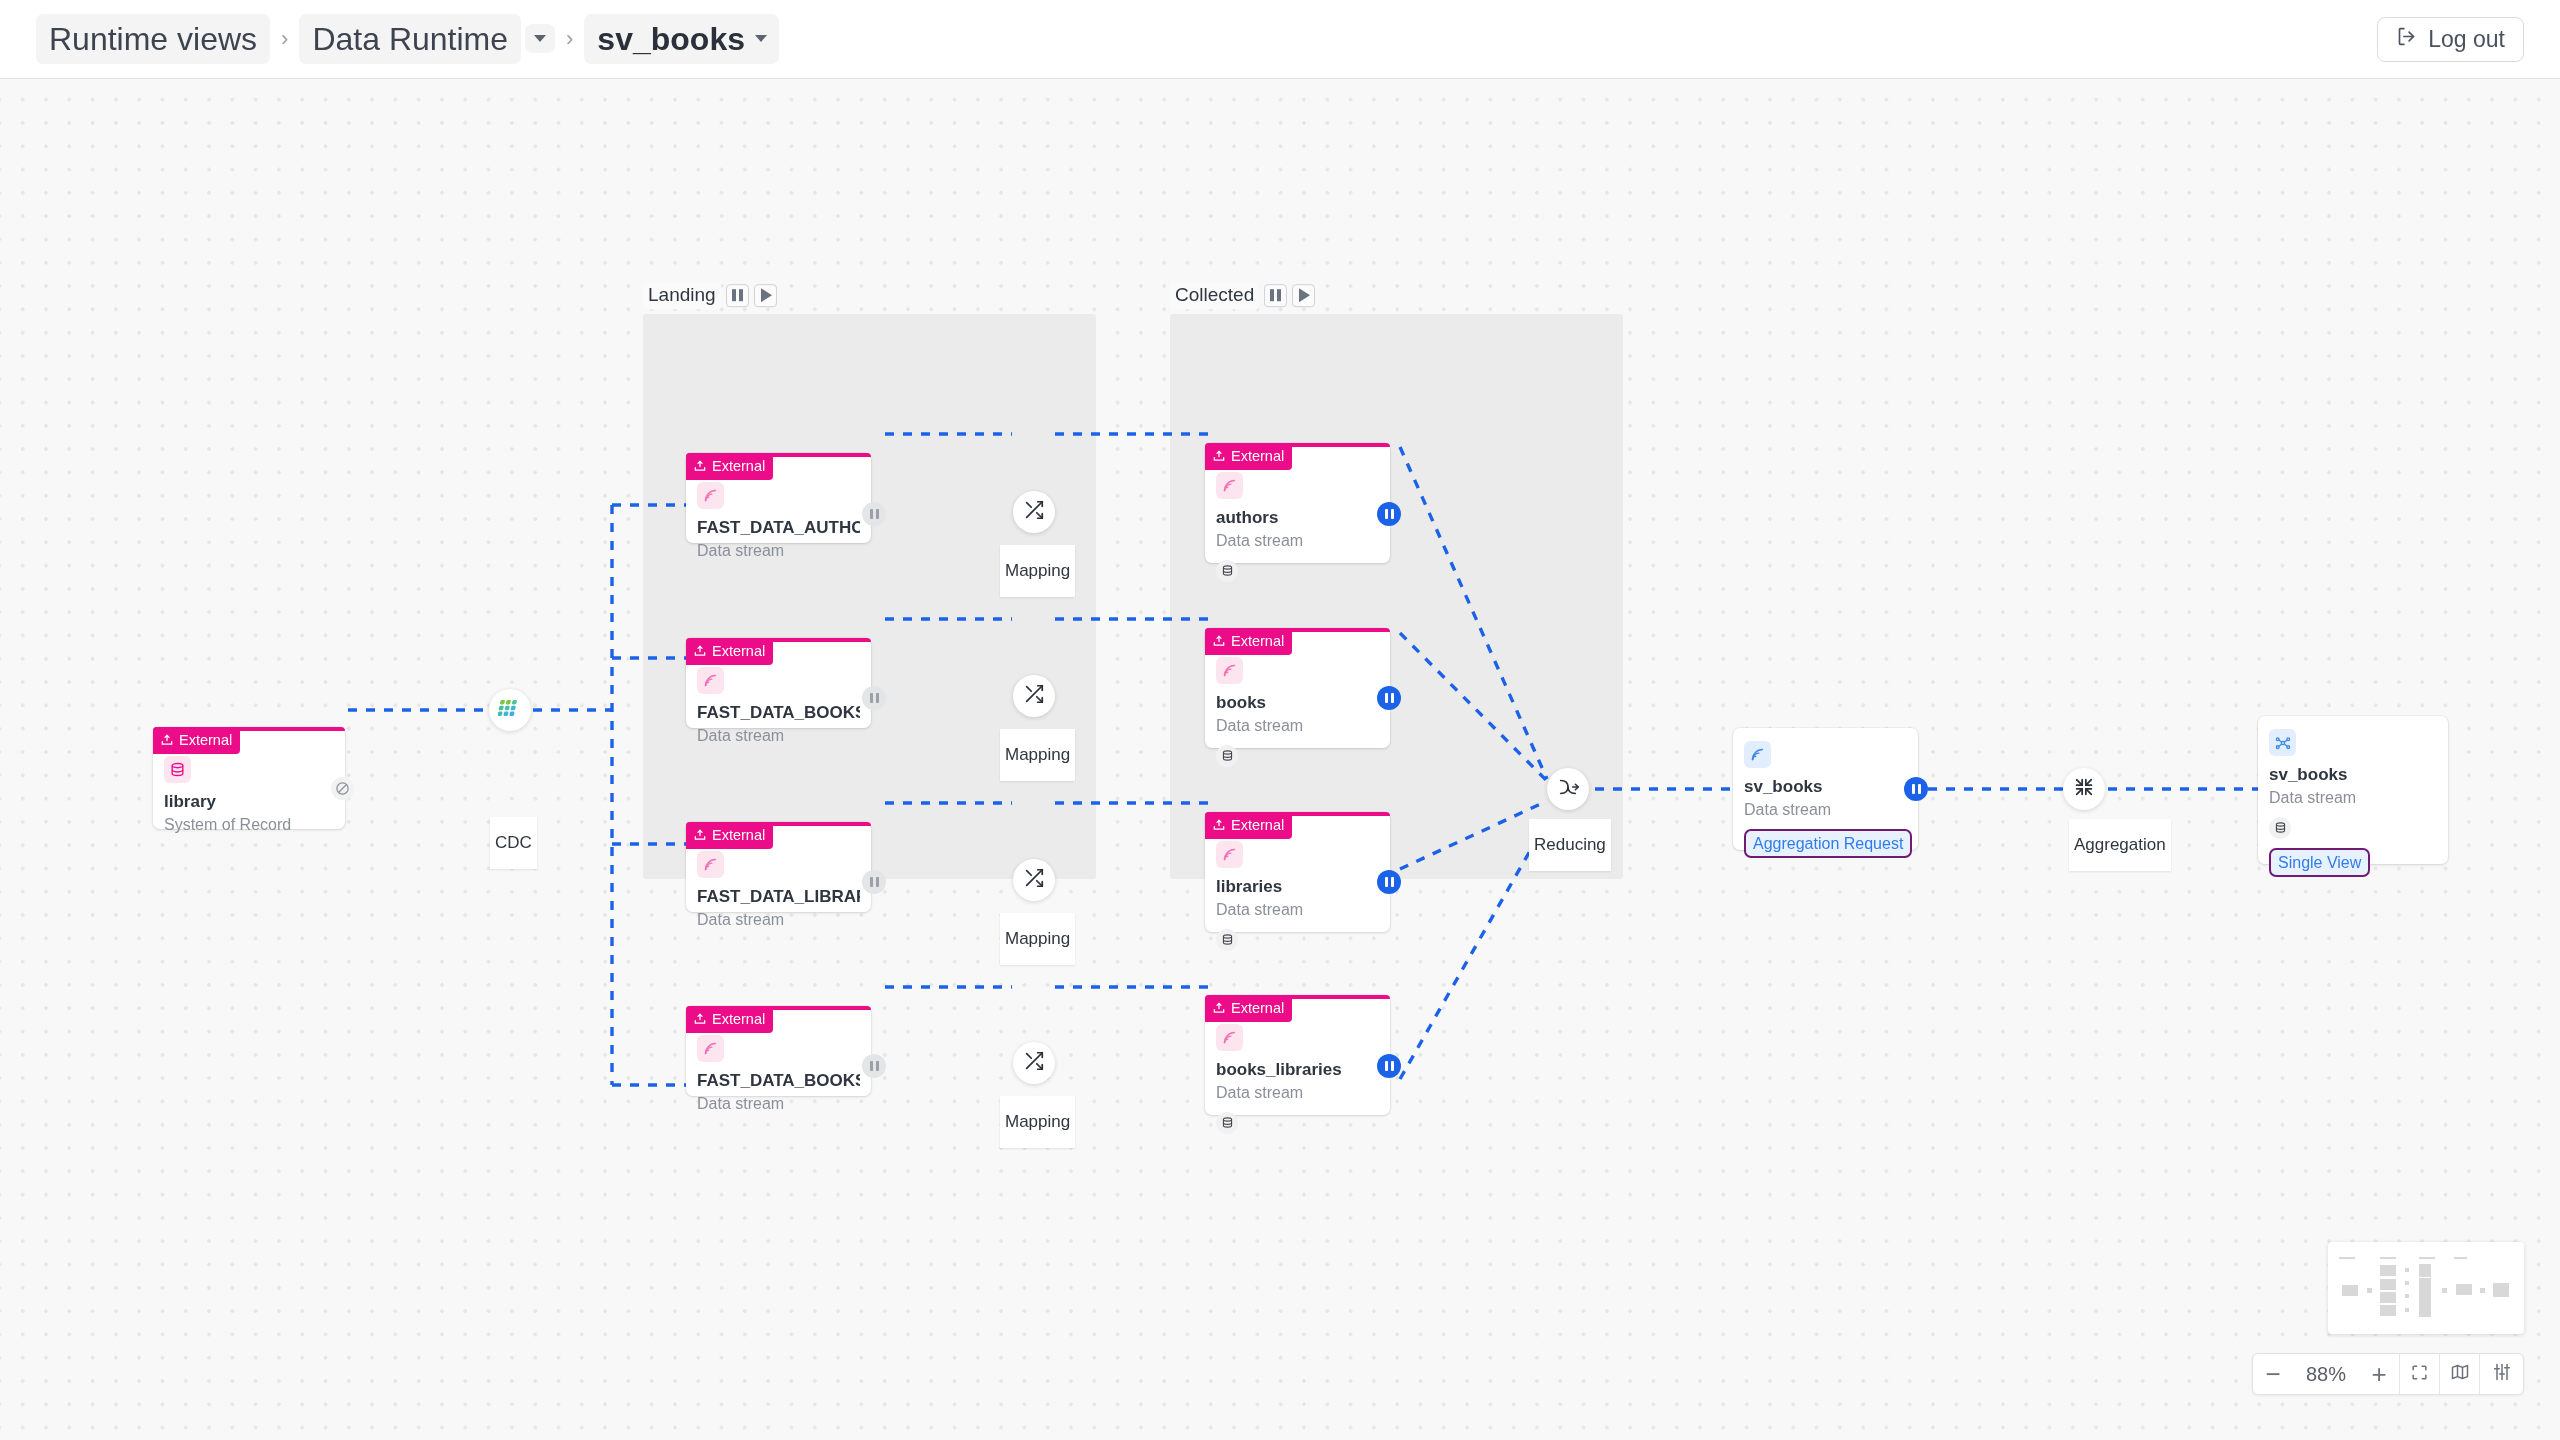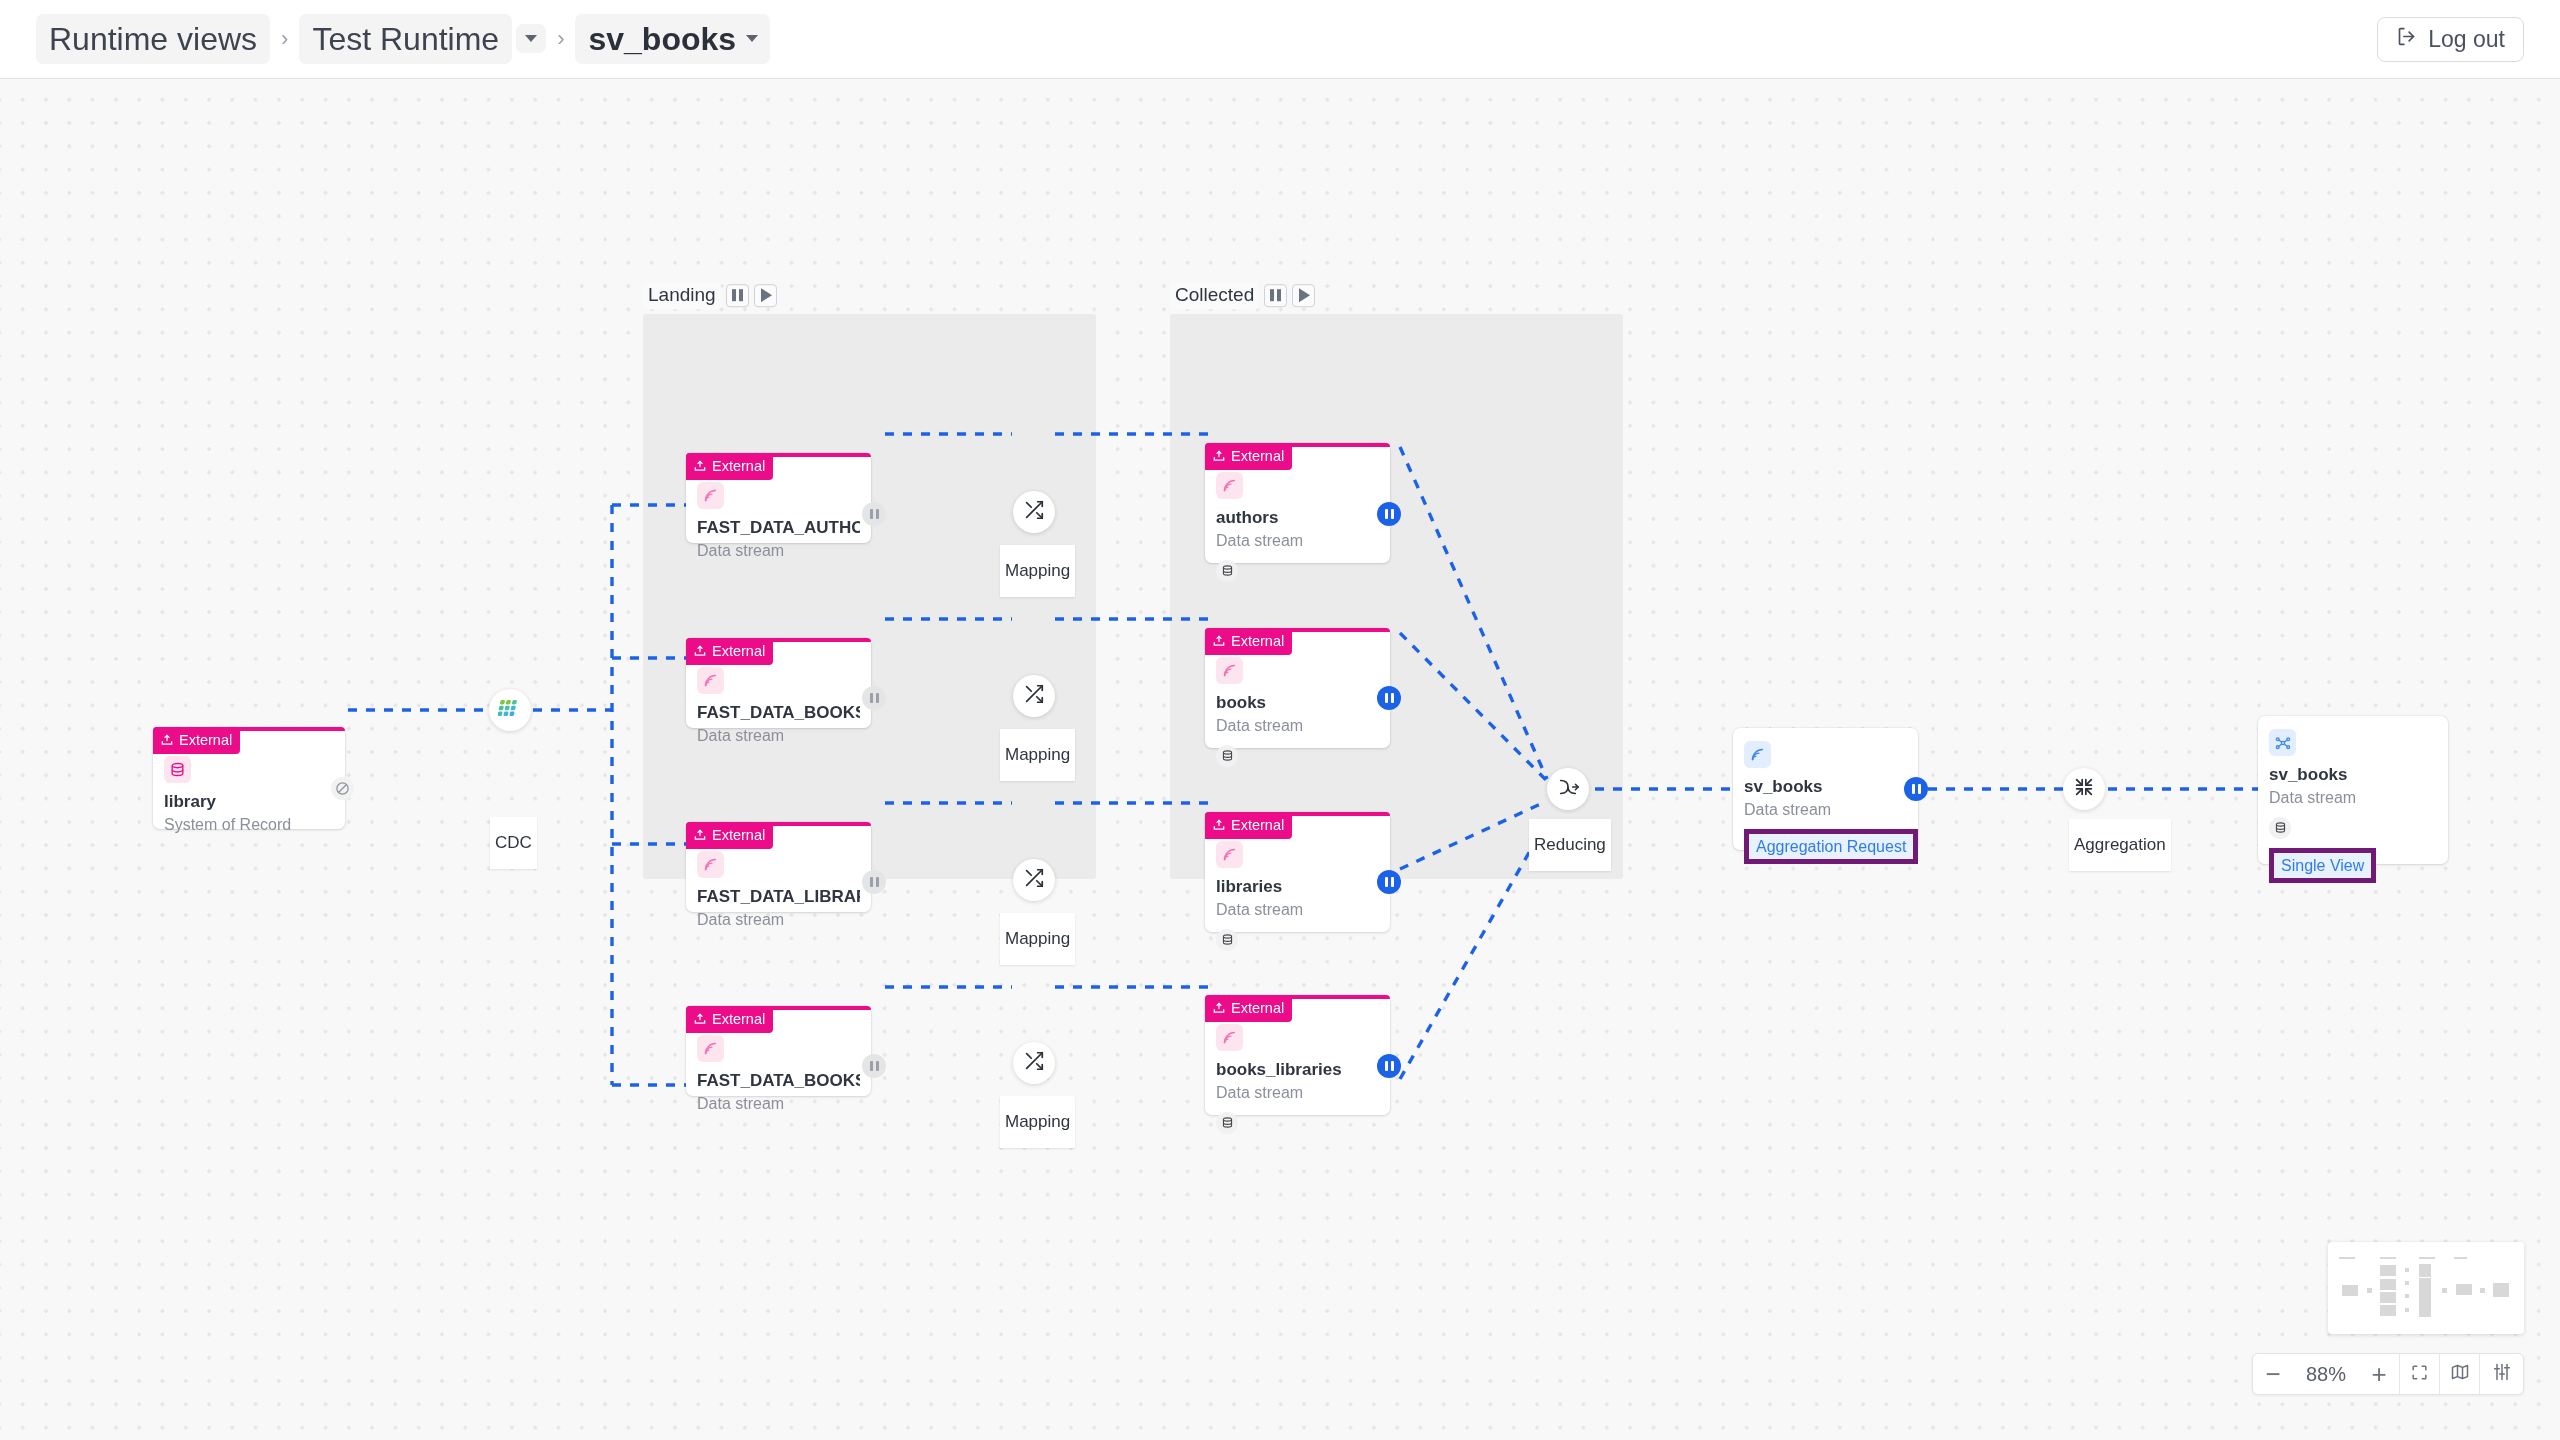--- a/index.html
+++ b/index.html
@@ -132,22 +132,22 @@
     margin-top: 3px; line-height: 1.2;
   }
   .node-db {
     width: 22px; height: 22px; border-radius: 50%;
     background: #f1f1f2; margin-top: 9px;
     display: flex; align-items: center; justify-content: center;
   }
   .node-tag {
     display: inline-block; margin-top: 9px;
     font-size: 16px; color: #2f7ded;
-    background: #e8f1fe; border: 5px solid #701a75;
-    border-radius: 0; padding: 3px 7px; line-height: 1.2;
+    background: #e8f1fe; border: 2px solid #701a75;
+    border-radius: 7px; padding: 3px 7px; line-height: 1.2;
     white-space: nowrap;
   }
 
   
   .op {
     position: absolute; z-index: 7;
     width: 42px; height: 42px; border-radius: 50%;
     background: #ffffff;
     box-shadow: 0 1px 4px rgba(20,24,31,.16);
     display: flex; align-items: center; justify-content: center;
@@ -205,21 +205,21 @@
   .zoom-pct { font-size: 20px; color: #5a6068; min-width: 66px; justify-content: center; }
 </style>
 </head>
 <body>
 
 <div class="topbar">
   <div class="breadcrumb">
     <div class="crumb">Runtime views</div>
     <span class="crumb-sep">›</span>
     <div class="crumb-group">
-      <div class="crumb">Test Runtime</div>
+      <div class="crumb">Data Runtime</div>
     </div>
     <div class="crumb-caret">
       <span class="caret-tri"></span>
     </div>
     <span class="crumb-sep">›</span>
     <div class="crumb-group">
       <div class="crumb current">sv_books</div>
       <div class="crumb-caret" style="background:transparent;padding:11px 12px 11px 2px">
         <span class="caret-tri"></span>
       </div>

